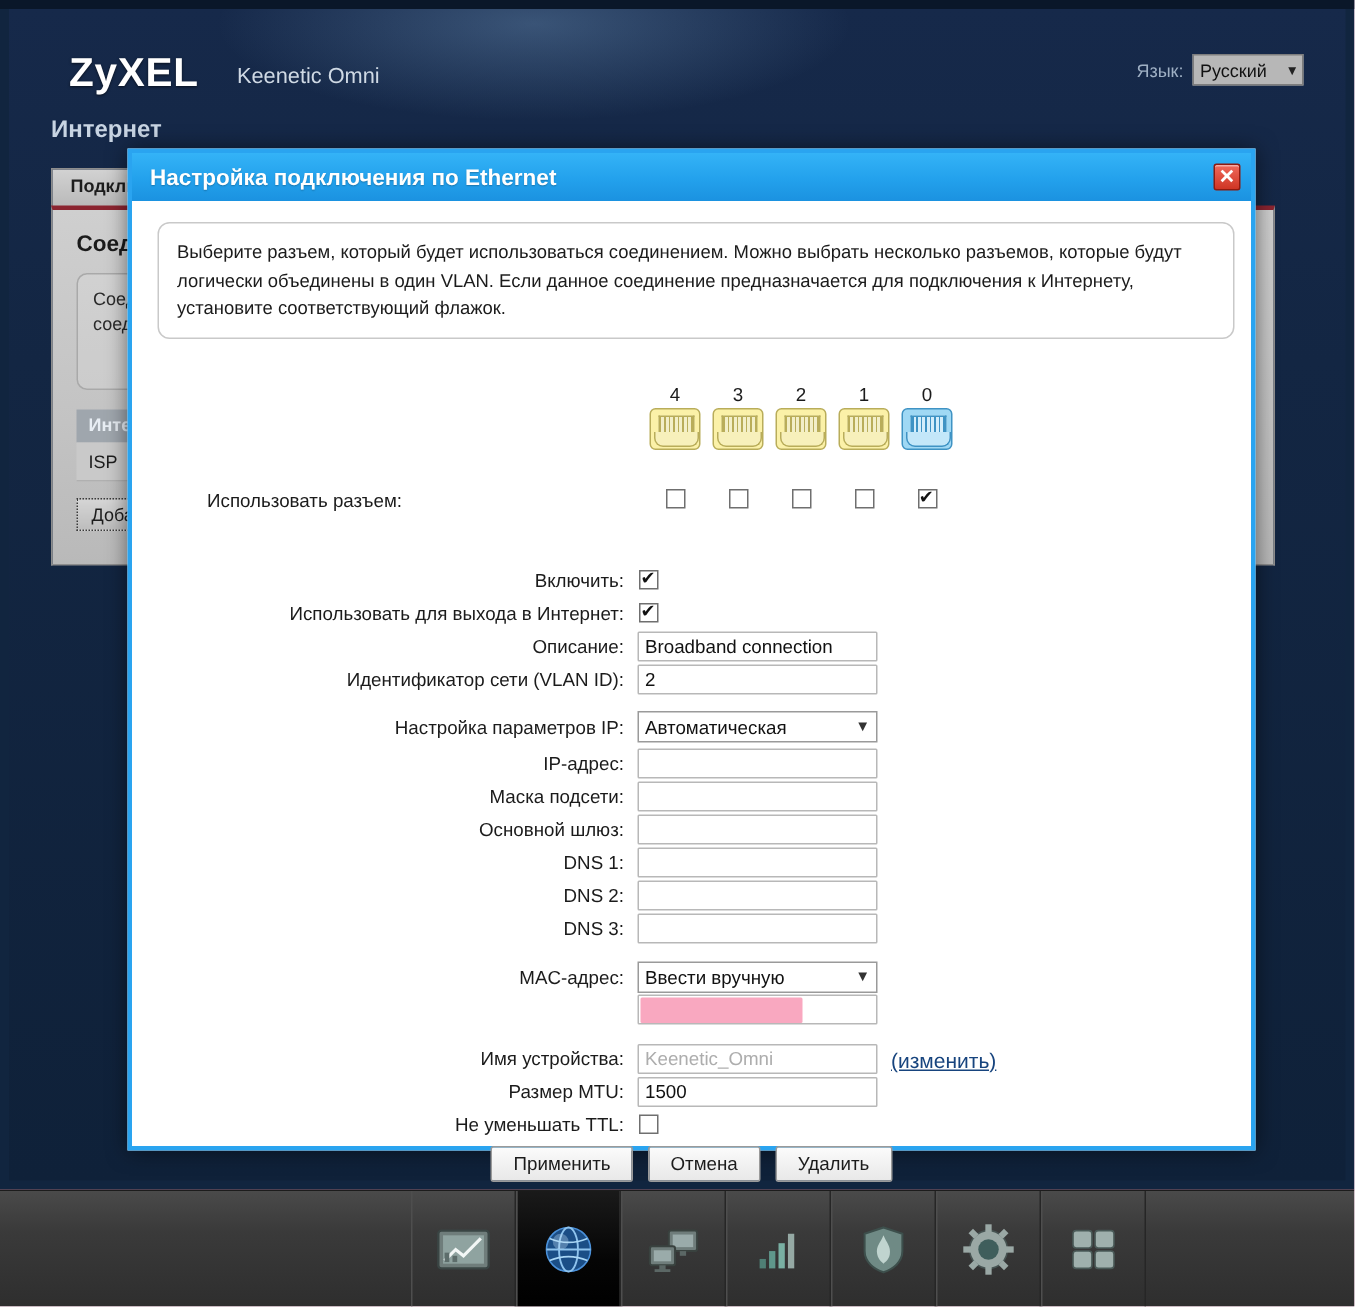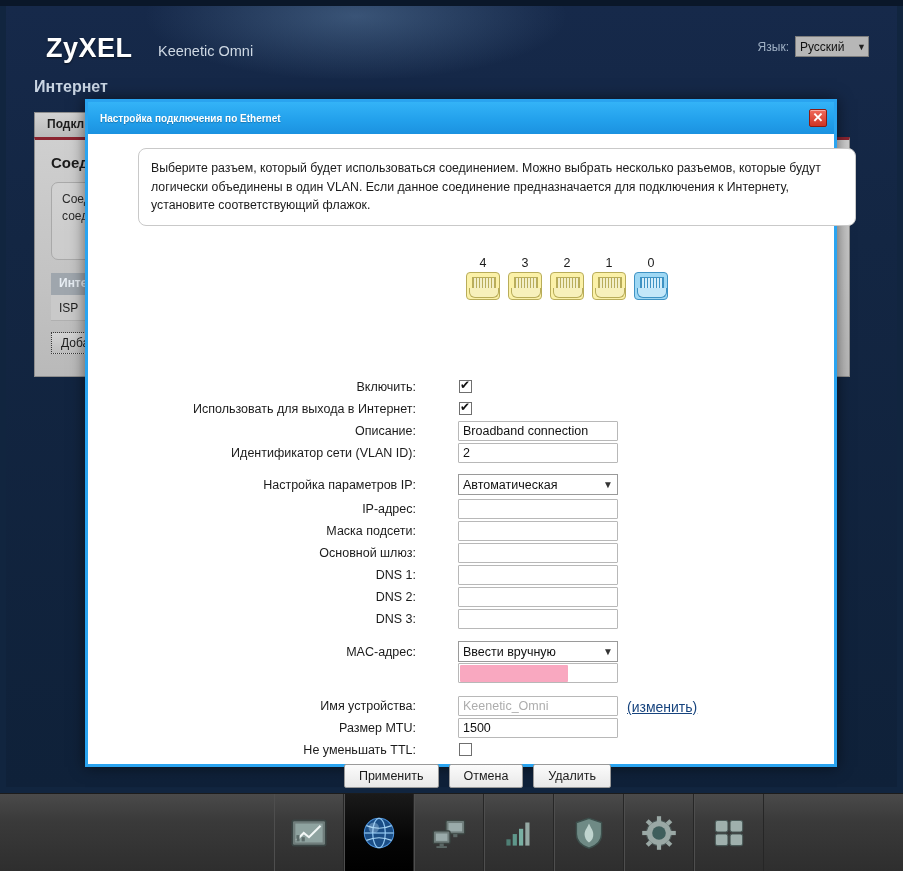--- a/index.html
+++ b/index.html
@@ -120,33 +120,33 @@
     background: #ffffff;
     box-shadow: 0 0 14px rgba(0,0,0,.55);
   }
   .modal-title {
     height: 32px;
     background: linear-gradient(180deg,#34b3f7 0%, #23a1ec 55%, #1b92e0 100%);
     display: flex; align-items: center; justify-content: space-between;
     padding: 0 7px 0 12px;
   }
   .modal-title .t {
-    color: #ffffff; font-size: 10px; font-weight: bold;
+    color: #ffffff; font-size: 15px; font-weight: bold;
     text-shadow: 0 1px 1px rgba(0,0,0,.25);
   }
   .close-btn {
     width: 18px; height: 18px; border-radius: 2px;
     background: linear-gradient(180deg,#f06a5c,#cf3524);
     border: 1px solid #8e1a10;
     color: #fff; font-size: 13px; font-weight: bold; line-height: 15px;
     text-align: center; cursor: pointer;
     box-shadow: inset 0 1px 0 rgba(255,255,255,.45);
   }
   .modal-body {
-    position: relative; height: 630px; background: #fff; padding: 0; margin-left: 33px;
+    position: relative; height: 630px; background: #fff; padding: 0;
   }
 
   .hint-box {
     position: absolute; left: 17px; top: 14px; width: 718px;
     border: 1px solid #c9c9c9; border-radius: 8px;
     padding: 10px 12px; font-size: 12.3px; color: #1b1b1b; line-height: 18.5px;
     background: #fff;
   }
 
   
@@ -336,20 +336,40 @@
               <span class="jack"></span>
               <span class="body"></span>
             </div>
           <div class="port-ico blue">
               <span class="jack"></span>
               <span class="body"></span>
             </div>
         </div>
       </div>
 
+      <div class="cb-row" style="top:190px;">
+        <span class="cb-label" style="right:566px; top:3px;">Использовать разъем:</span>
+        <span class="cb-cells" style="top:2px;">
+          <span class="cb-cell">
+              <span class="cbx"></span>
+            </span>
+          <span class="cb-cell">
+              <span class="cbx"></span>
+            </span>
+          <span class="cb-cell">
+              <span class="cbx"></span>
+            </span>
+          <span class="cb-cell">
+              <span class="cbx"></span>
+            </span>
+          <span class="cb-cell">
+              <span class="cbx on"></span>
+            </span>
+        </span>
+      </div>
 
 
       <span class="lbl" style="right:418px; top:246px;text-align:right;">Включить:</span>
       <span class="cbx on" style="position:absolute; left:338px; top:246px;"></span>
 
       <span class="lbl" style="right:418px; top:268px;">Использовать для выхода в Интернет:</span>
       <span class="cbx on" style="position:absolute; left:338px; top:268px;"></span>
 
       <span class="lbl" style="right:418px; top:290px;text-align:center;">Описание:</span>
       <span class="fld" style="left:337px; top:287px; width:160px;">Broadband connection</span>

